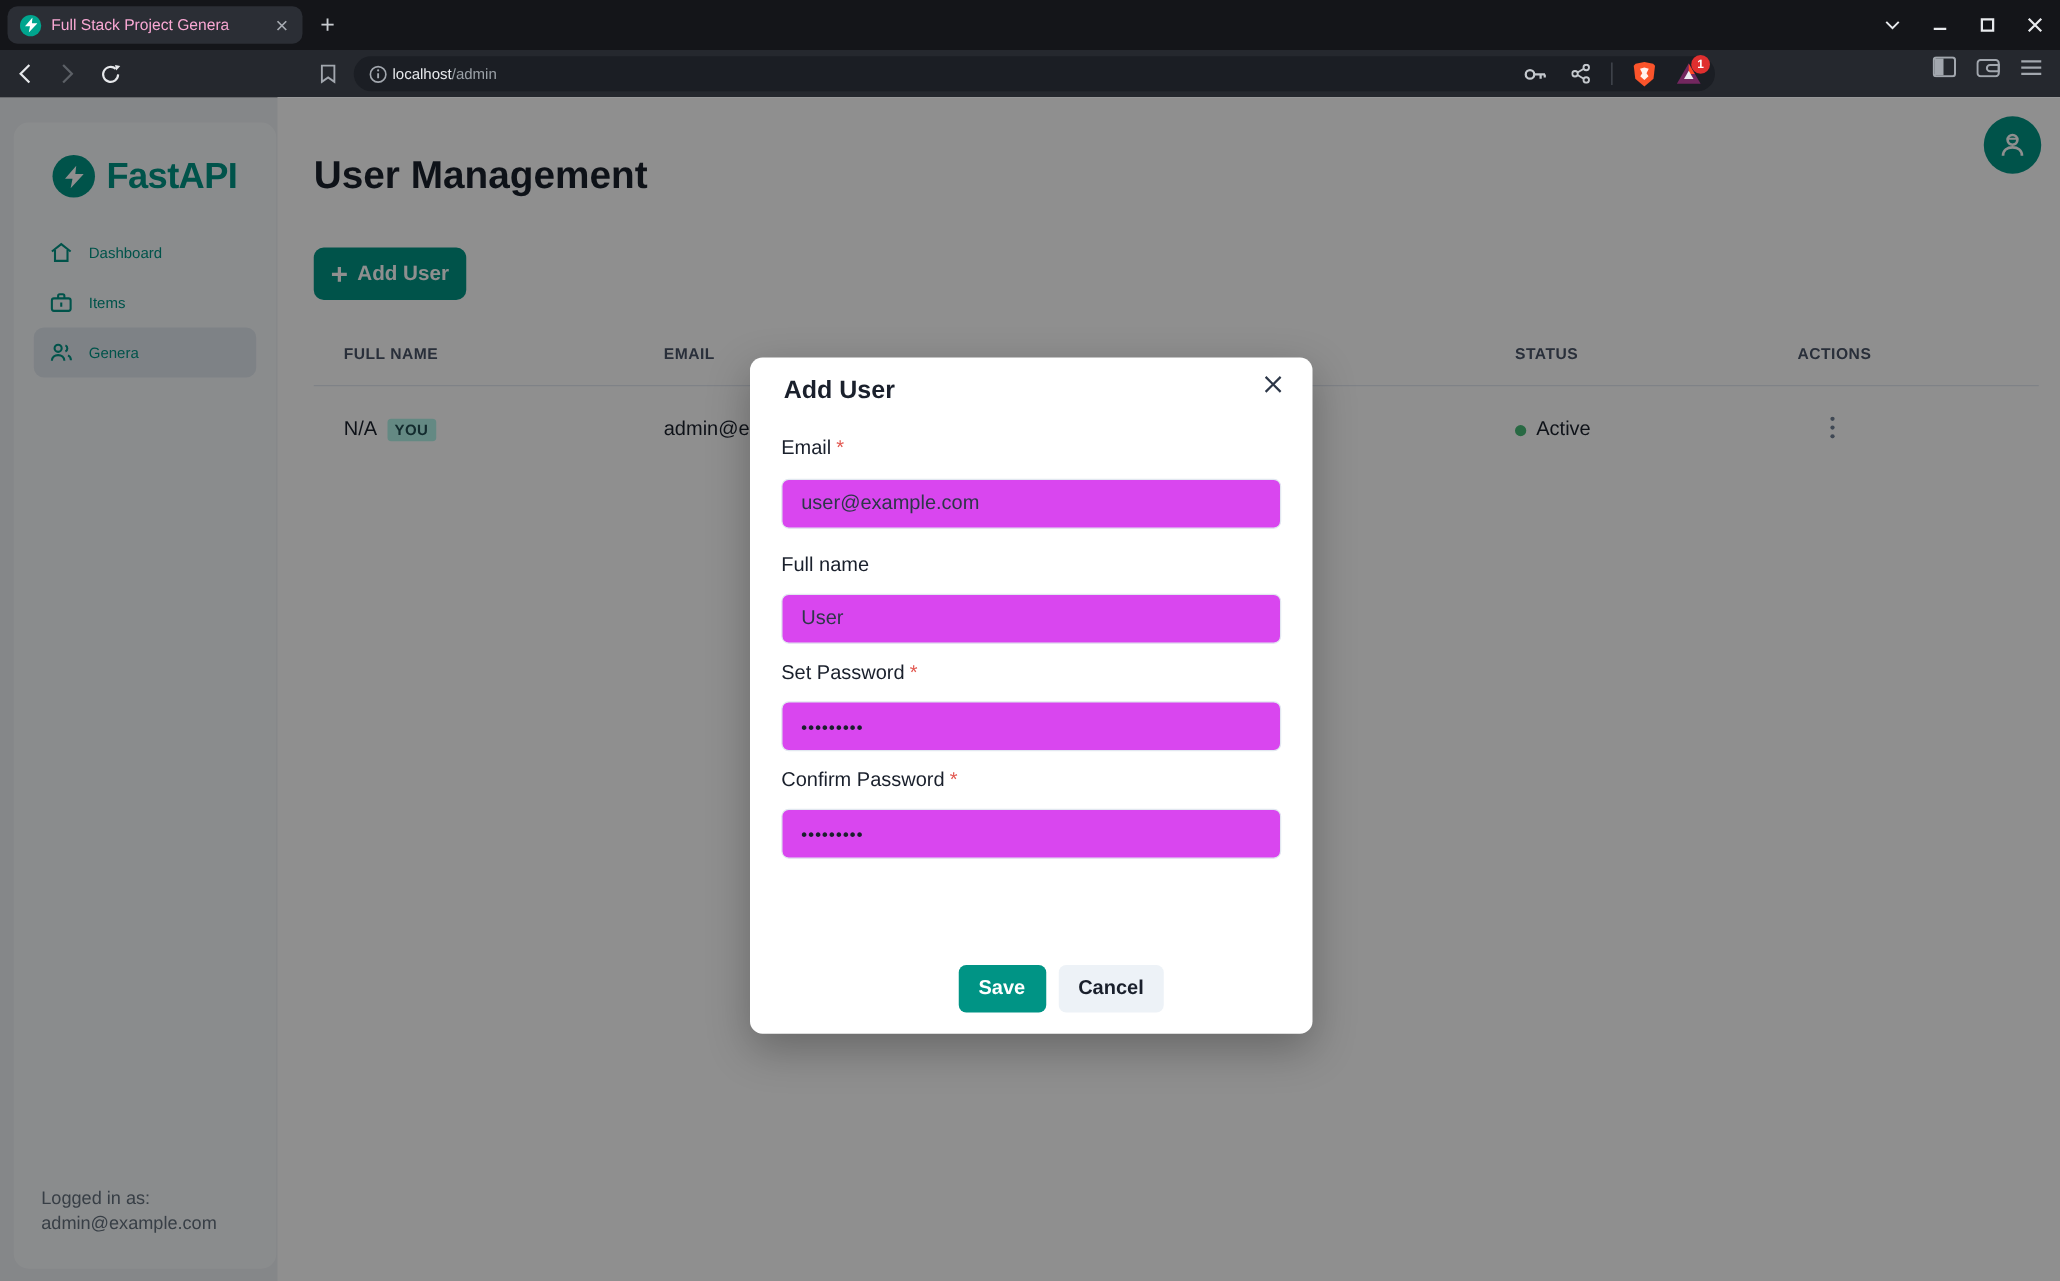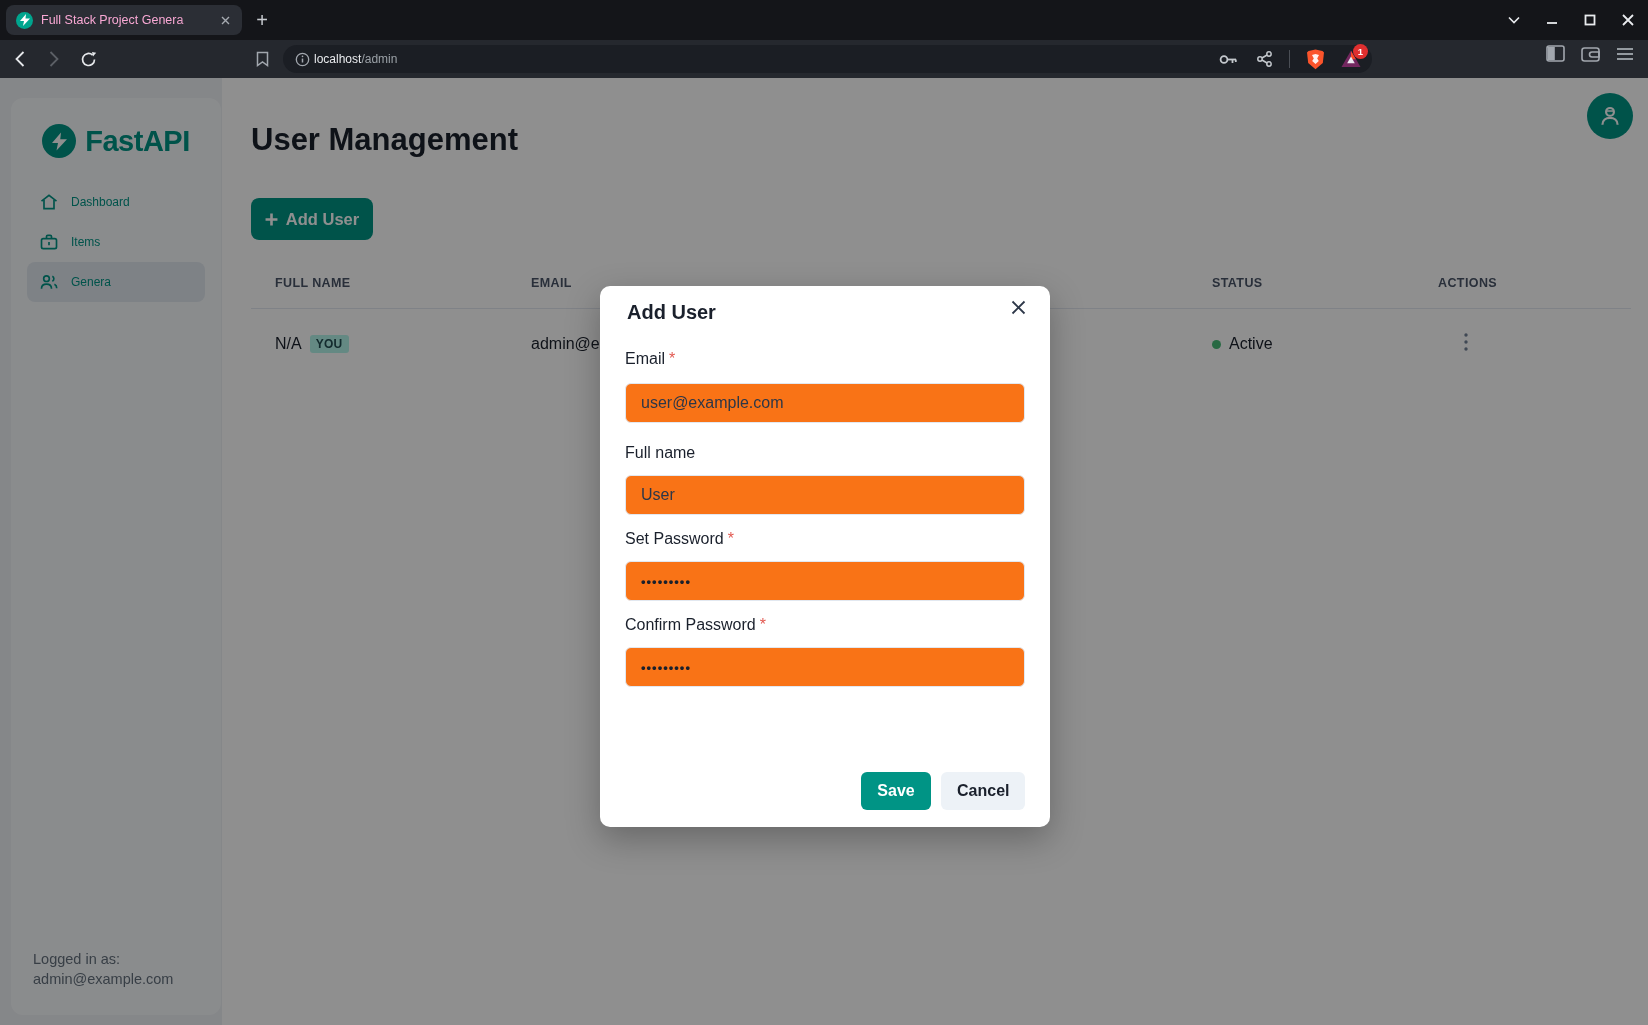--- a/index.html
+++ b/index.html
@@ -63,32 +63,32 @@
   .cell-actions { left:1452px; top:249px; width:28px; height:30px; justify-content:center; color:#718096; }
 
   .overlay { position:absolute; inset:0; background:rgba(0,0,0,0.44); }
 
   
   .modal { position:absolute; left:600px; top:208px; width:450px; height:541px; background:#FFFFFF; border-radius:10px; box-shadow:0 12px 34px rgba(0,0,0,0.28); }
   .modal-title { position:absolute; left:27px; top:15px; font-size:20px; font-weight:700; color:#1A202C; }
   .modal-close { position:absolute; left:401px; top:4px; width:34px; height:34px; background:none; border:none; display:flex; align-items:center; justify-content:center; color:#2D3748; }
   .field-label { position:absolute; left:25px; font-size:16px; font-weight:500; color:#1A202C; }
   .req { color:#E25850; margin-left:4px; }
-  .field-input { position:absolute; left:25px; width:400px; height:40px; border:1px solid #E2E8F0; border-radius:6px; padding:0 15px; font-family:inherit; font-size:16px; color:#2D3748; background:#f97316; outline:none; }
+  .field-input { position:absolute; left:25px; width:400px; height:40px; border:1px solid #E2E8F0; border-radius:6px; padding:0 15px; font-family:inherit; font-size:16px; color:#2D3748; background:#d946ef; outline:none; }
   .field-input.pw { font-size:13px; font-weight:700; letter-spacing:1px; color:#1A202C; }
   .lbl-1 { top:64px; } .inp-1 { top:97px; }
   .lbl-2 { top:158px; } .inp-2 { top:189px; }
   .lbl-3 { top:244px; } .inp-3 { top:275px; }
   .lbl-4 { top:330px; } .inp-4 { top:361px; }
   .cb-row { position:absolute; left:25px; top:427px; width:400px; height:20px; }
   .cb-group { position:absolute; display:flex; align-items:center; gap:8px; font-size:16px; color:#1A202C; }
   .cb-group.g1 { left:0; } .cb-group.g2 { left:201px; }
   .cb-box { width:17px; height:17px; border:2px solid #E2E8F0; border-radius:3px; background:#fff; display:flex; align-items:center; justify-content:center; }
   .cb-box.checked { background:#319795; border-color:#319795; }
-  .modal-actions { position:absolute; left:0; top:486px; width:425px; display:flex; justify-content:flex-end; gap:10px; }
+  .modal-actions { position:absolute; left:0; top:486px; width:497px; display:flex; justify-content:center; gap:10px; }
   .btn { border:none; border-radius:6px; height:38px; font-family:inherit; font-size:16px; font-weight:700; padding:0 16px; }
   .btn-save { background:#009485; color:#fff; width:70px; }
   .btn-cancel { background:#EDF2F7; color:#1A202C; width:84px; }
 </style>
 </head>
 <body>
 
 <div class="tabstrip">
   <div class="tab">
     <span class="tab-favicon">

